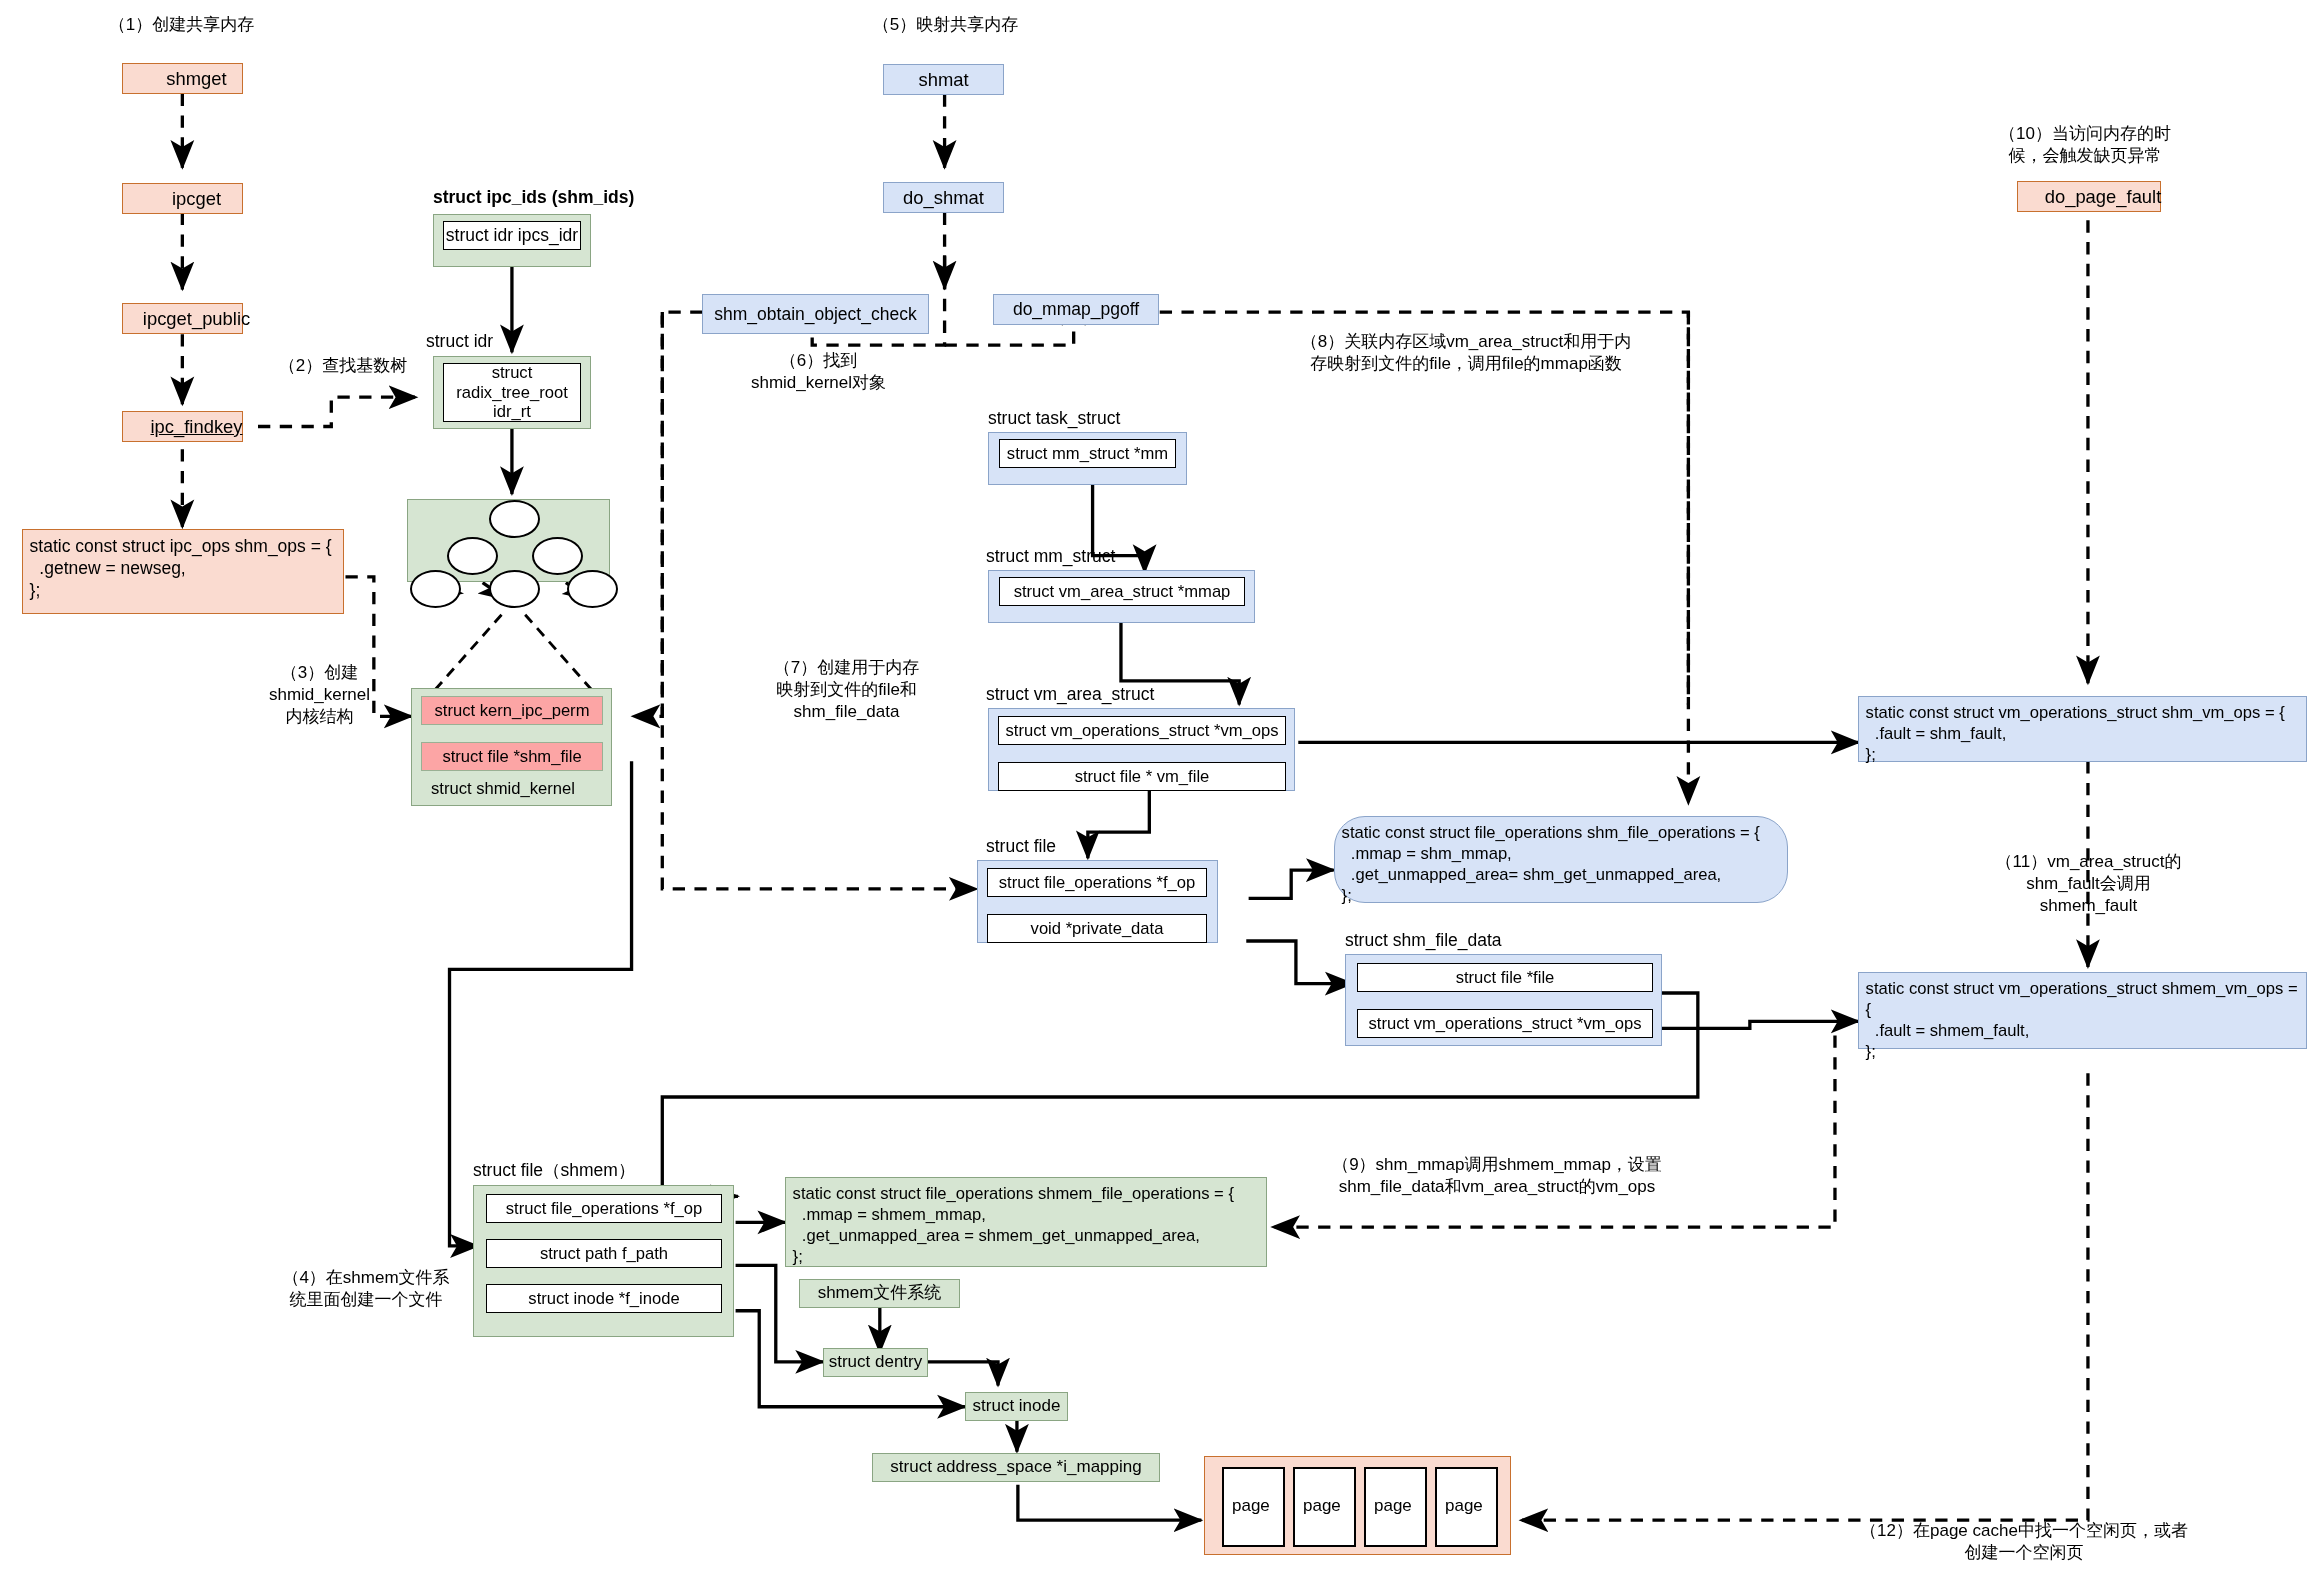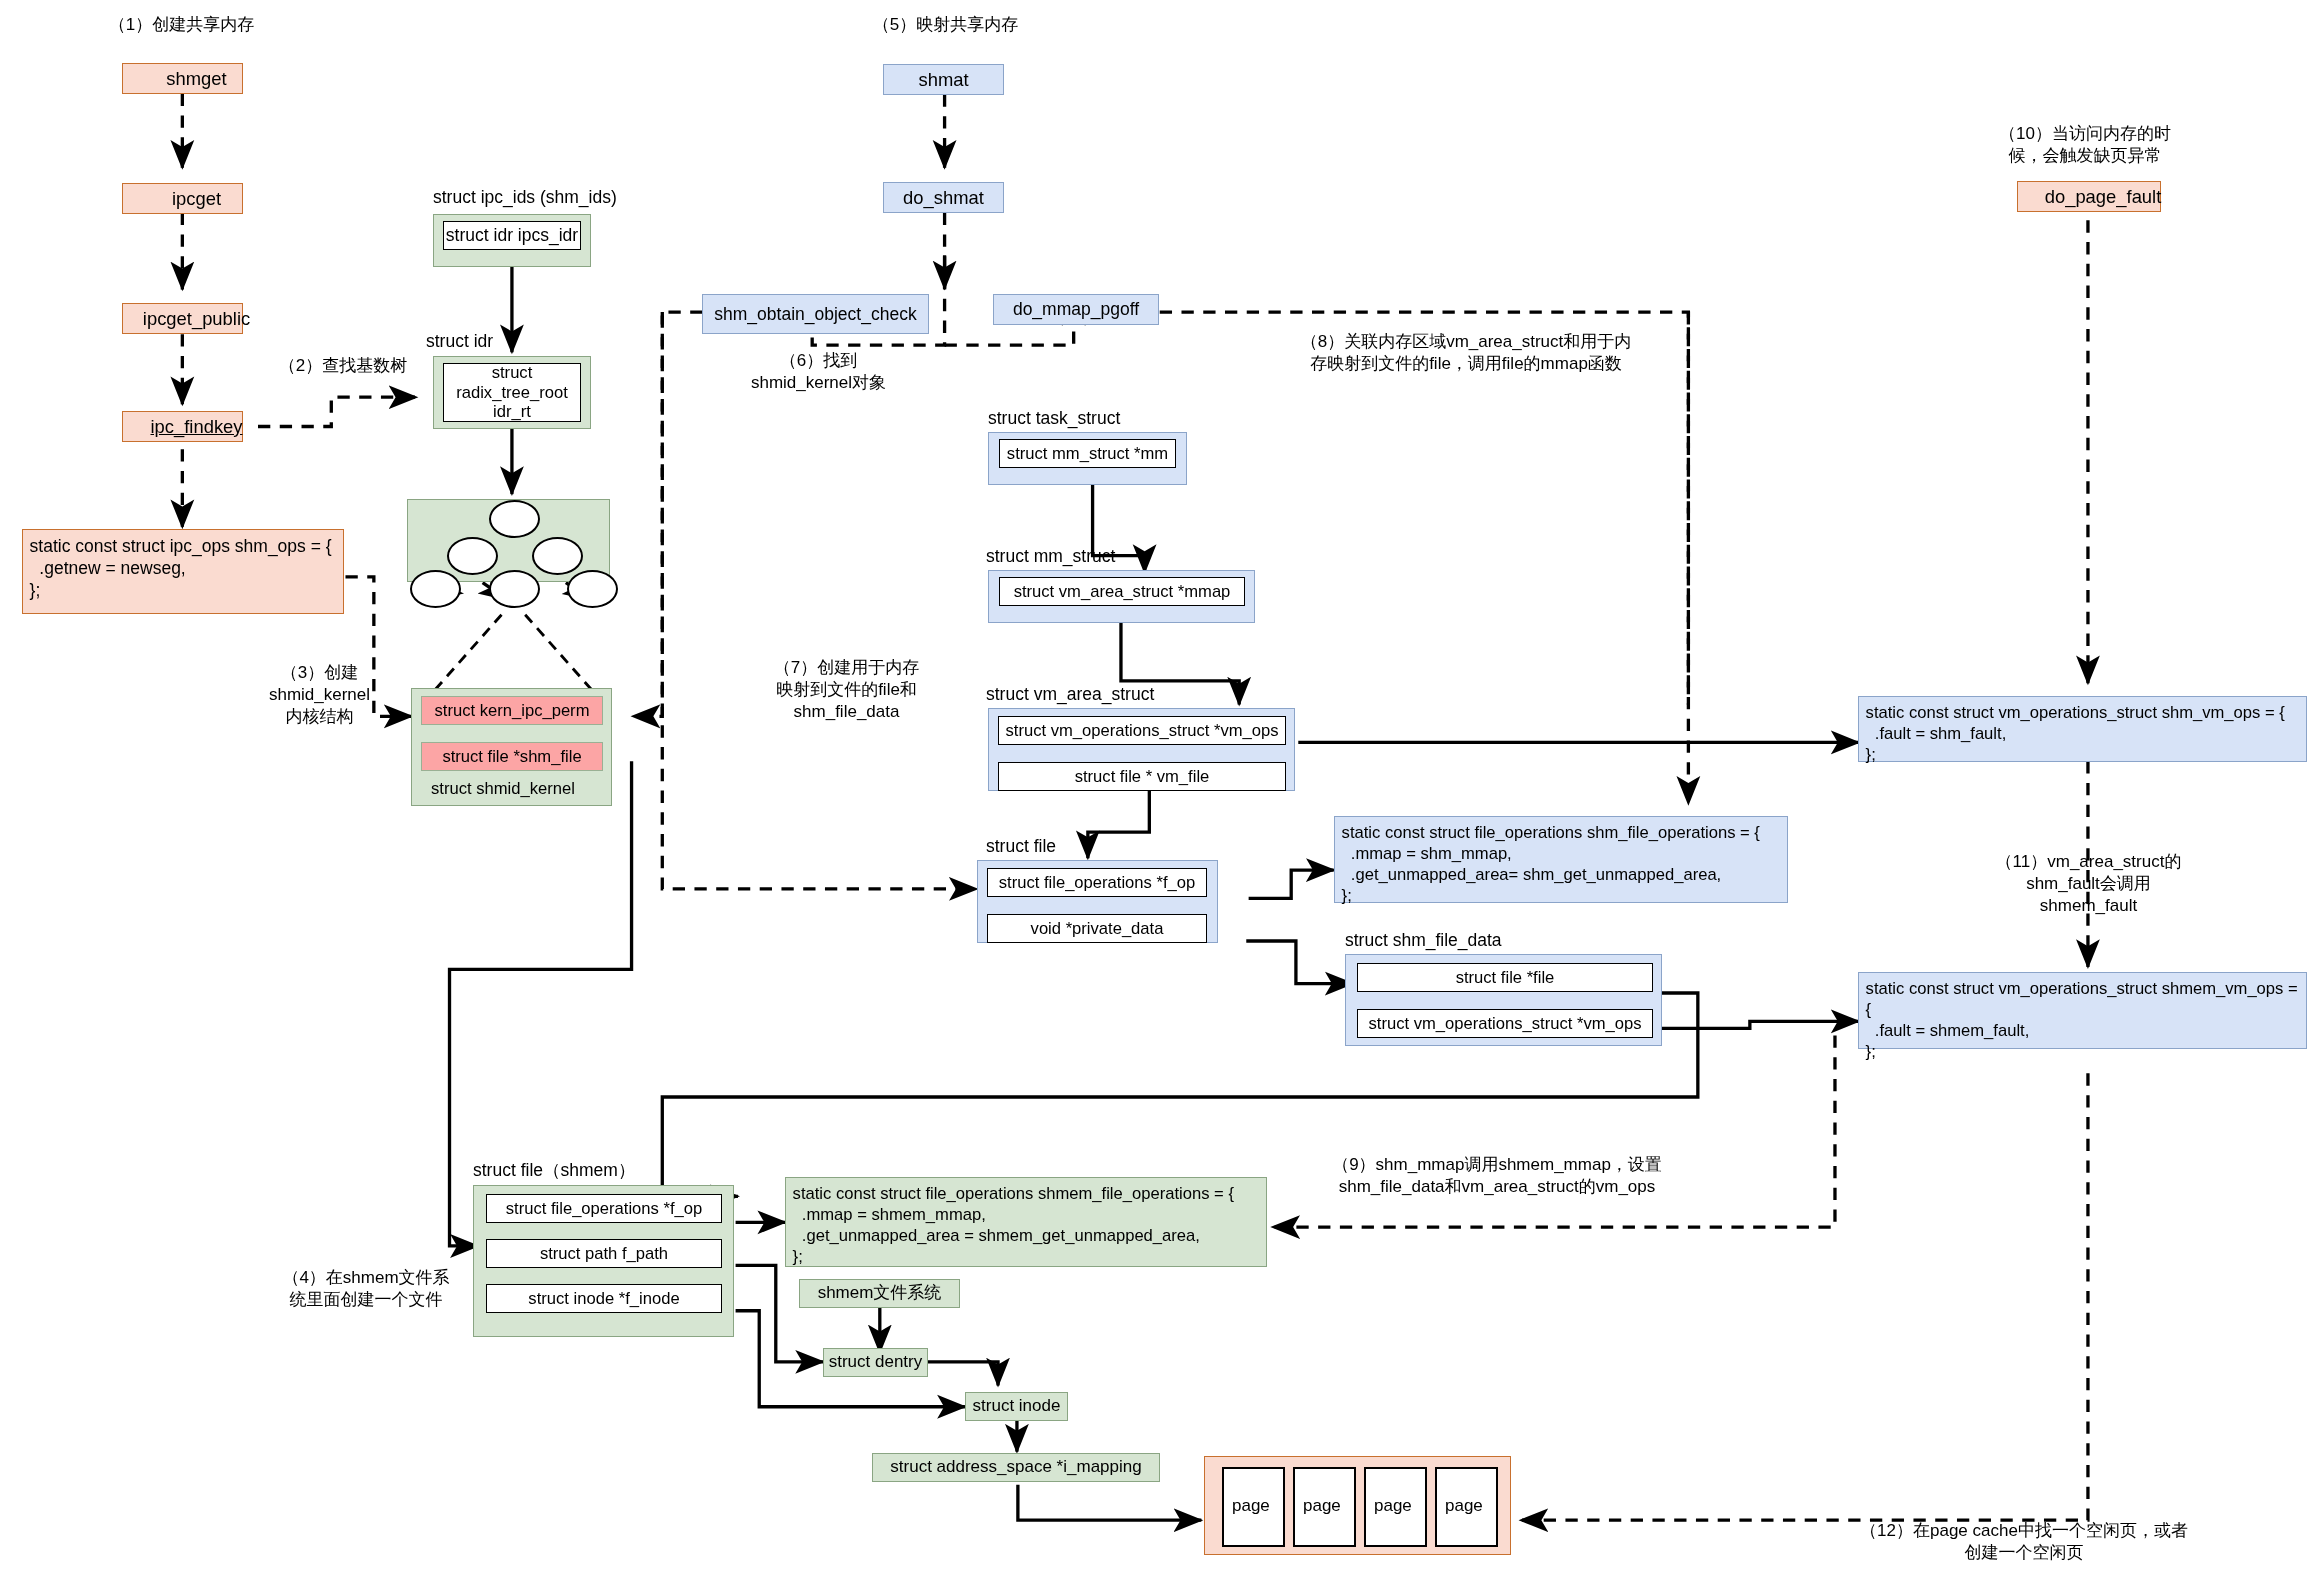--- a/index.html
+++ b/index.html
@@ -131,21 +131,21 @@
   .getnew = newseg,
 };</div>
 
   <div class="note f36" style="left:265px;top:355px;width:156px;">（2）查找基数树</div>
   <div class="note f36" style="left:232px;top:662px;width:175px;">（3）创建
 shmid_kernel
 内核结构</div>
   <div class="note f36" style="left:274px;top:1267px;width:184px;">（4）在shmem文件系
 统里面创建一个文件</div>
 
-  <div class="lbl f37" style="left:433px;top:187px;">struct ipc_ids (shm_ids)</div>
+  <div class="lbl f37" style="left:433px;top:187px;font-weight:bold;">struct ipc_ids (shm_ids)</div>
   <div class="node green" style="left:433px;top:214px;width:158px;height:53px;"></div>
   <div class="node white f37" style="left:443px;top:221px;width:138px;height:29px;">struct idr ipcs_idr</div>
 
   <div class="lbl f37" style="left:426px;top:331px;">struct idr</div>
   <div class="node green" style="left:433px;top:356px;width:158px;height:73px;"></div>
   <div class="node white f35" style="left:443px;top:363px;width:138px;height:59px;font-size:16.6px;">struct
 radix_tree_root
 idr_rt</div>
 
   <div class="node green" style="left:407px;top:499px;width:203px;height:83px;"></div>
@@ -189,21 +189,21 @@
   <div class="lbl f37" style="left:986px;top:684px;">struct vm_area_struct</div>
   <div class="node blue" style="left:988px;top:708px;width:307px;height:83px;"></div>
   <div class="node white f35" style="left:998px;top:716px;width:288px;height:29px;font-size:16.6px;">struct vm_operations_struct *vm_ops</div>
   <div class="node white f35" style="left:998px;top:762px;width:288px;height:29px;font-size:16.6px;">struct file * vm_file</div>
 
   <div class="lbl f37" style="left:986px;top:836px;">struct file</div>
   <div class="node blue" style="left:977px;top:860px;width:241px;height:83px;"></div>
   <div class="node white f35" style="left:987px;top:868px;width:220px;height:29px;font-size:16.6px;">struct file_operations *f_op</div>
   <div class="node white f35" style="left:987px;top:914px;width:220px;height:29px;font-size:16.6px;">void *private_data</div>
 
-  <div class="node blue code f35" style="left:1334px;top:816px;width:454px;height:87px;font-size:16.6px;">static const struct file_operations shm_file_operations = {
+  <div class="node blue code f35" style="left:1334px;top:816px;width:454px;height:87px;font-size:16.6px;border-radius:31px;">static const struct file_operations shm_file_operations = {
   .mmap = shm_mmap,
   .get_unmapped_area= shm_get_unmapped_area,
 };</div>
 
   <div class="lbl f37" style="left:1345px;top:930px;">struct shm_file_data</div>
   <div class="node blue" style="left:1345px;top:954px;width:317px;height:92px;"></div>
   <div class="node white f35" style="left:1357px;top:963px;width:296px;height:29px;font-size:16.6px;">struct file *file</div>
   <div class="node white f35" style="left:1357px;top:1009px;width:296px;height:29px;font-size:16.6px;">struct vm_operations_struct *vm_ops</div>
 
   <div class="note f36" style="left:1967px;top:123px;width:236px;">（10）当访问内存的时

